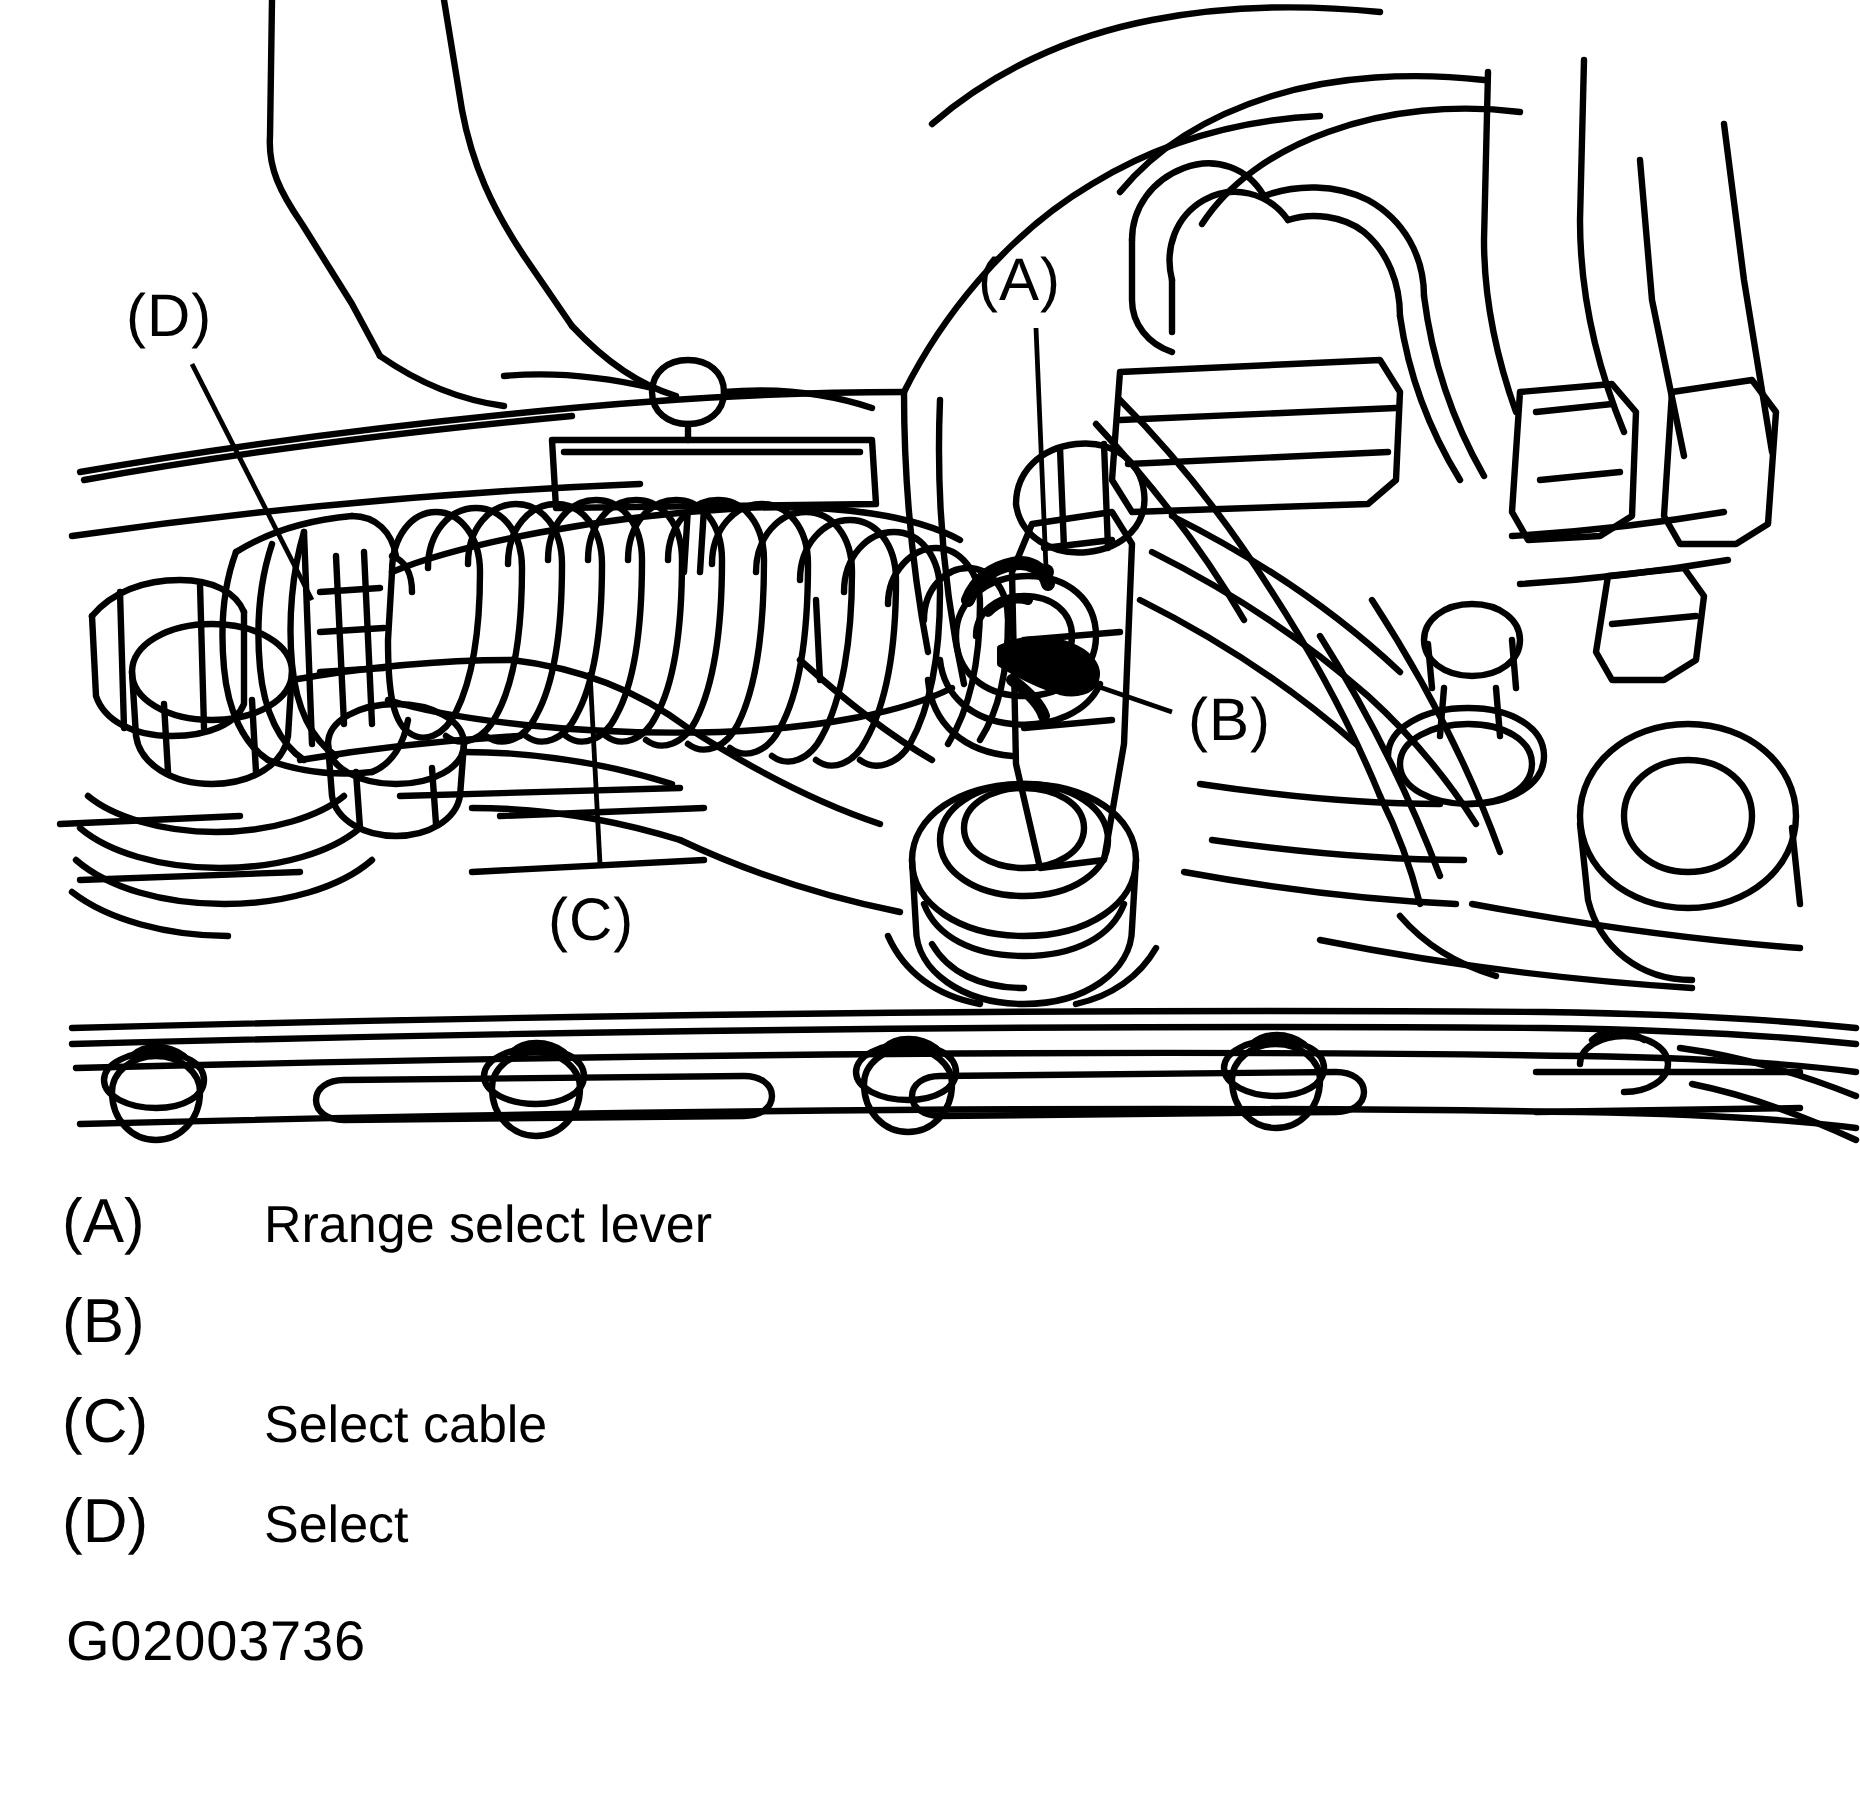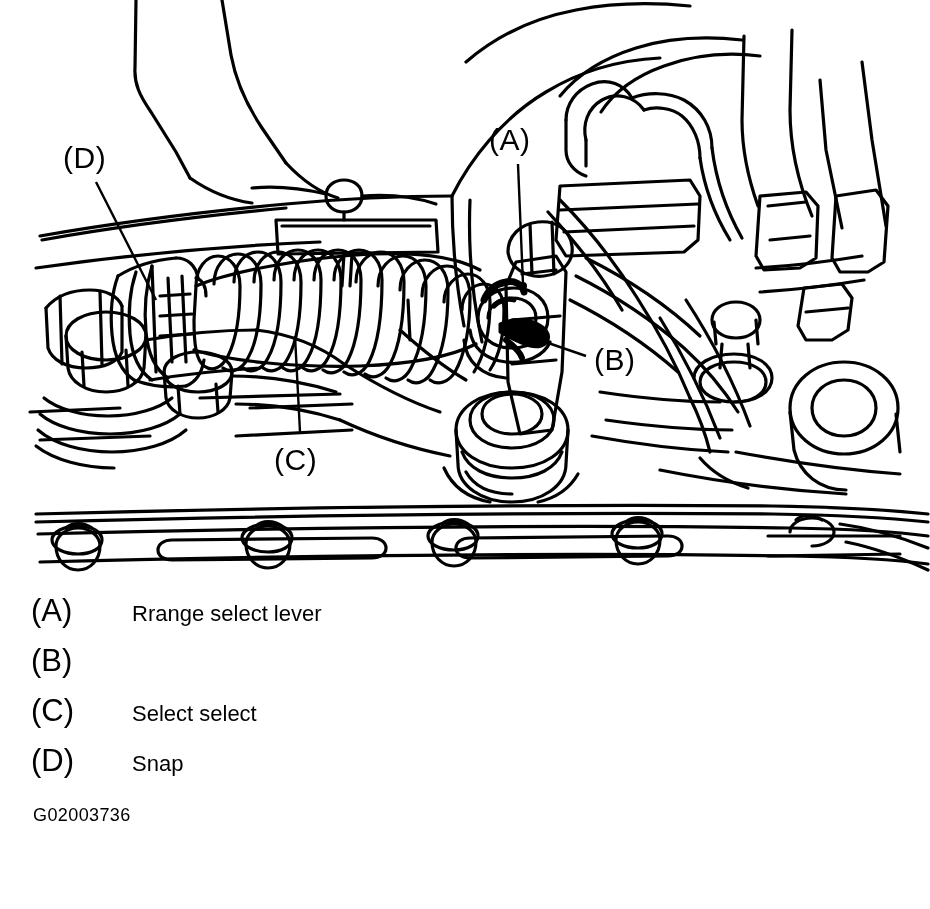--- a/index.html
+++ b/index.html
@@ -53,29 +53,29 @@
     padding-left: 31px;
   }
   .legend-key {
     width: 101px;
     flex: none;
     font-size: 31px;
     line-height: 50px;
     color: #000;
   }
   .legend-text {
-    font-size: 22px;
+    font-size: 26px;
     line-height: 50px;
     color: #000;
   }
   #figure-id {
     position: absolute;
     left: 33px;
     top: 805px;
-    font-size: 18px;
+    font-size: 28px;
     letter-spacing: 0.4px;
     color: #000;
   }
 </style>
 </head>
 <body>
 
 <div id="page">
 
   <div id="figure-area">
@@ -323,24 +323,24 @@
       <span class="legend-key">(A)</span>
       <span class="legend-text">Rrange select lever</span>
     </div>
 
     <div class="legend-row">
       <span class="legend-key">(B)</span>
     </div>
 
     <div class="legend-row">
       <span class="legend-key">(C)</span>
-      <span class="legend-text">Select select</span>
+      <span class="legend-text">Select cable</span>
     </div>
 
     <div class="legend-row">
       <span class="legend-key">(D)</span>
-      <span class="legend-text">Snap</span>
+      <span class="legend-text">Select</span>
     </div>
   </div>
 
   <div id="figure-id">G02003736</div>
 
 </div>
 
 </body></html>

